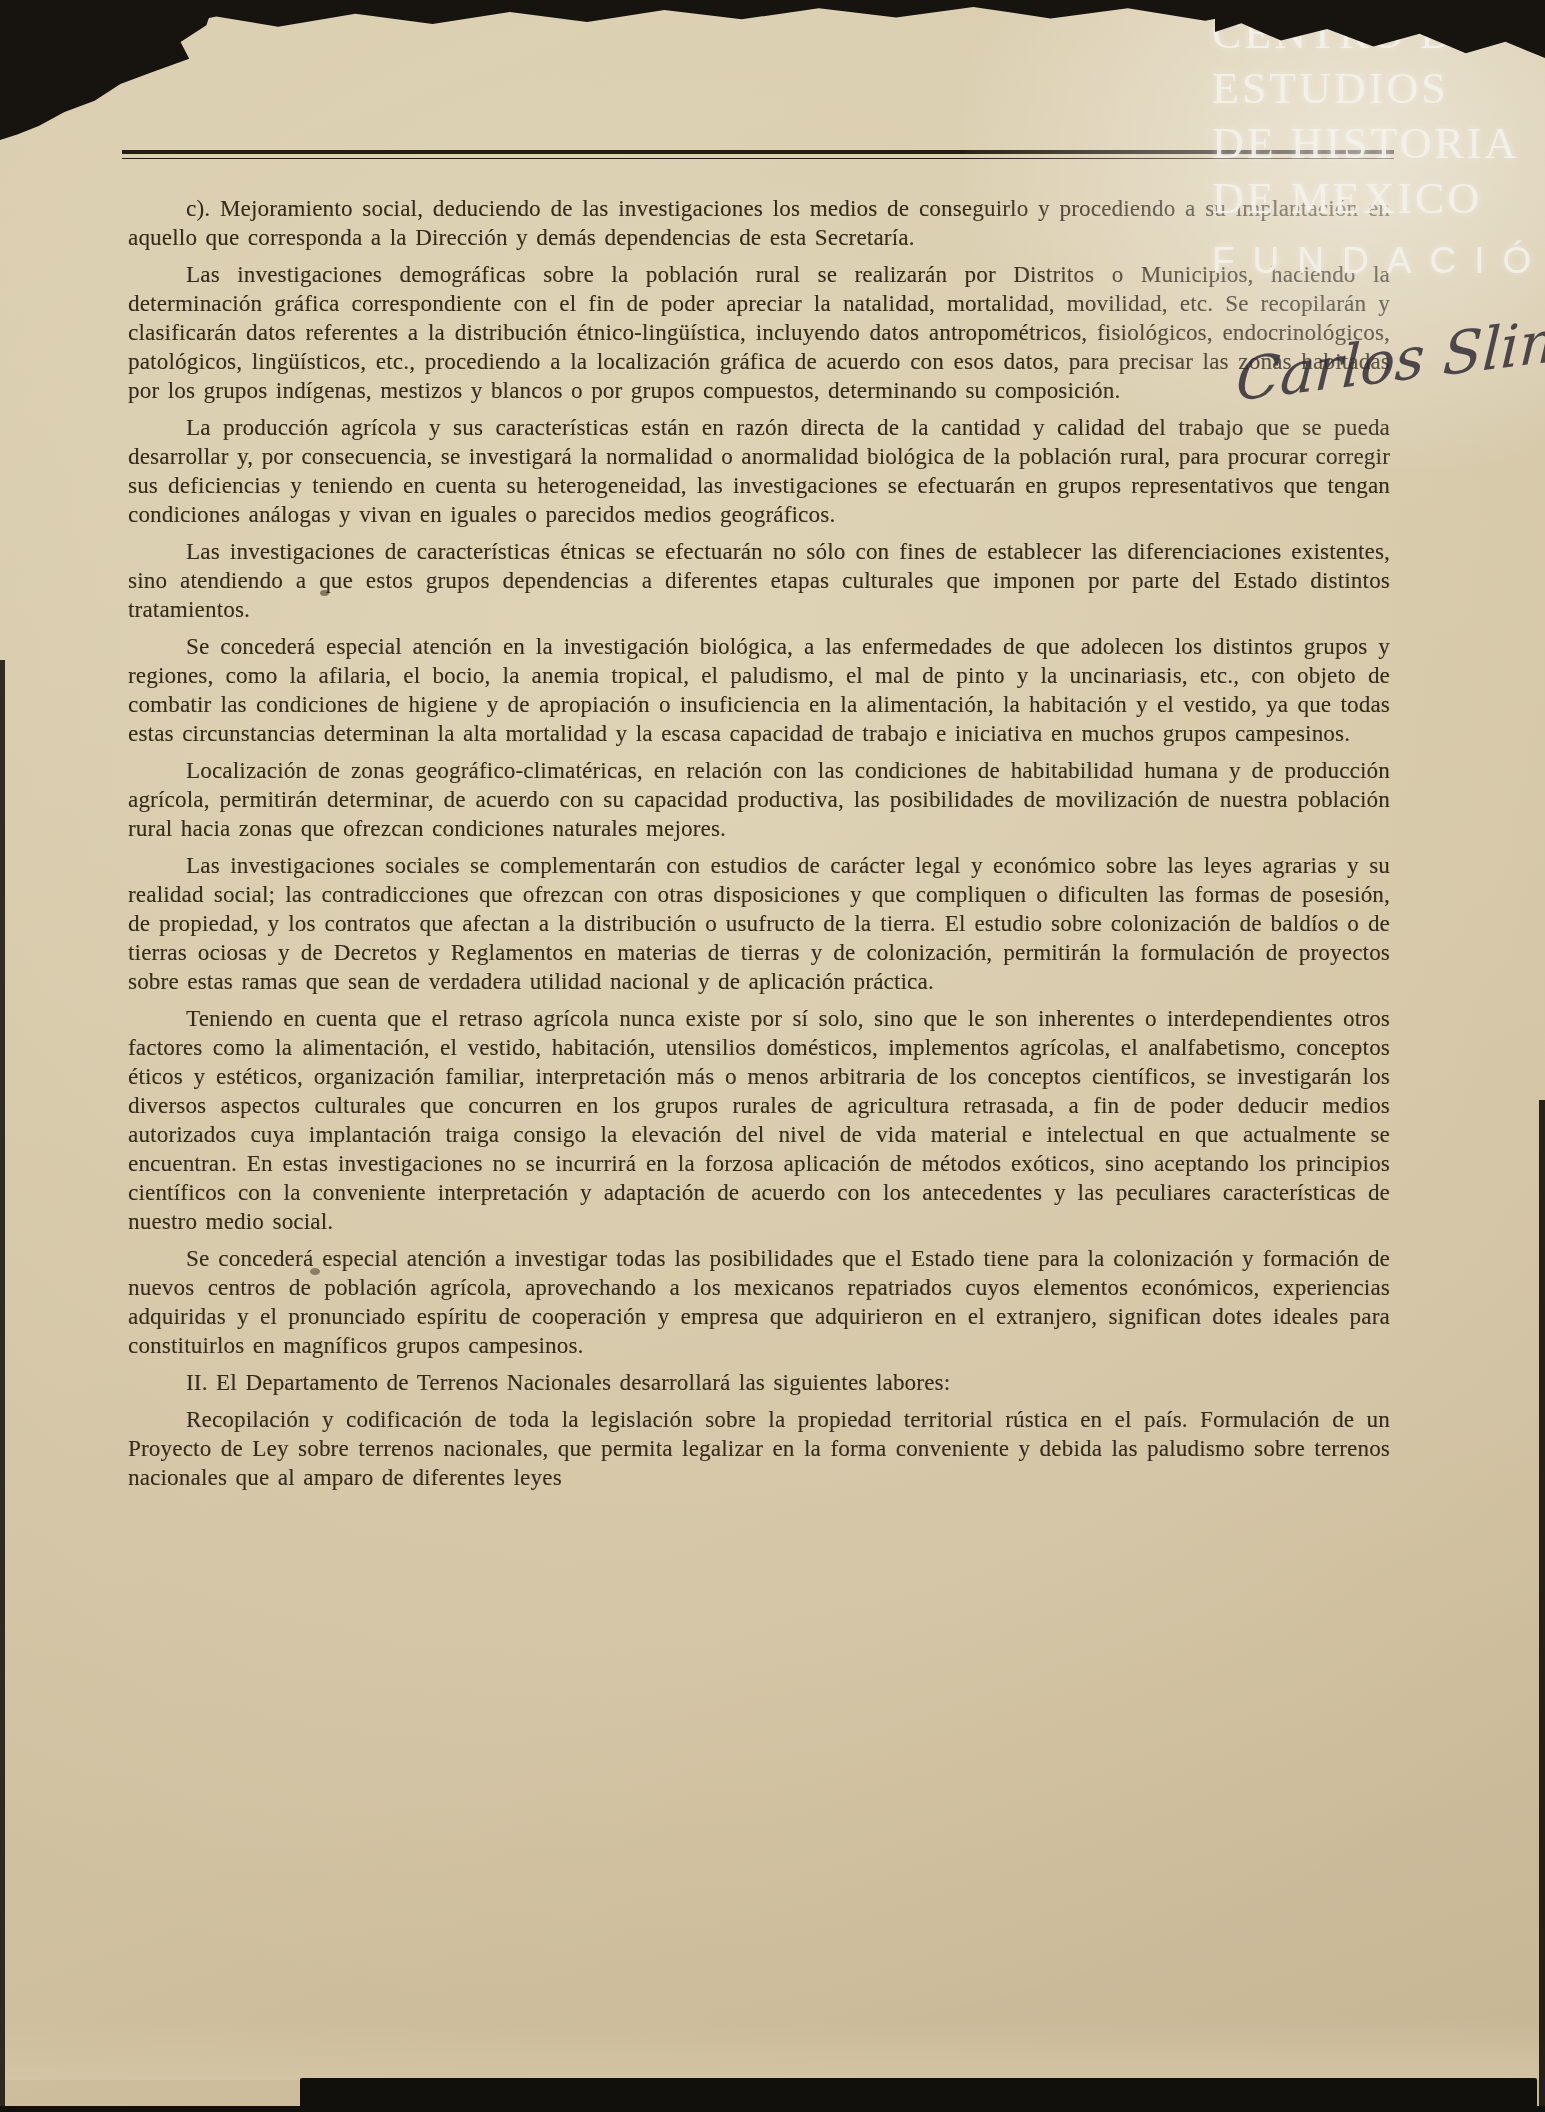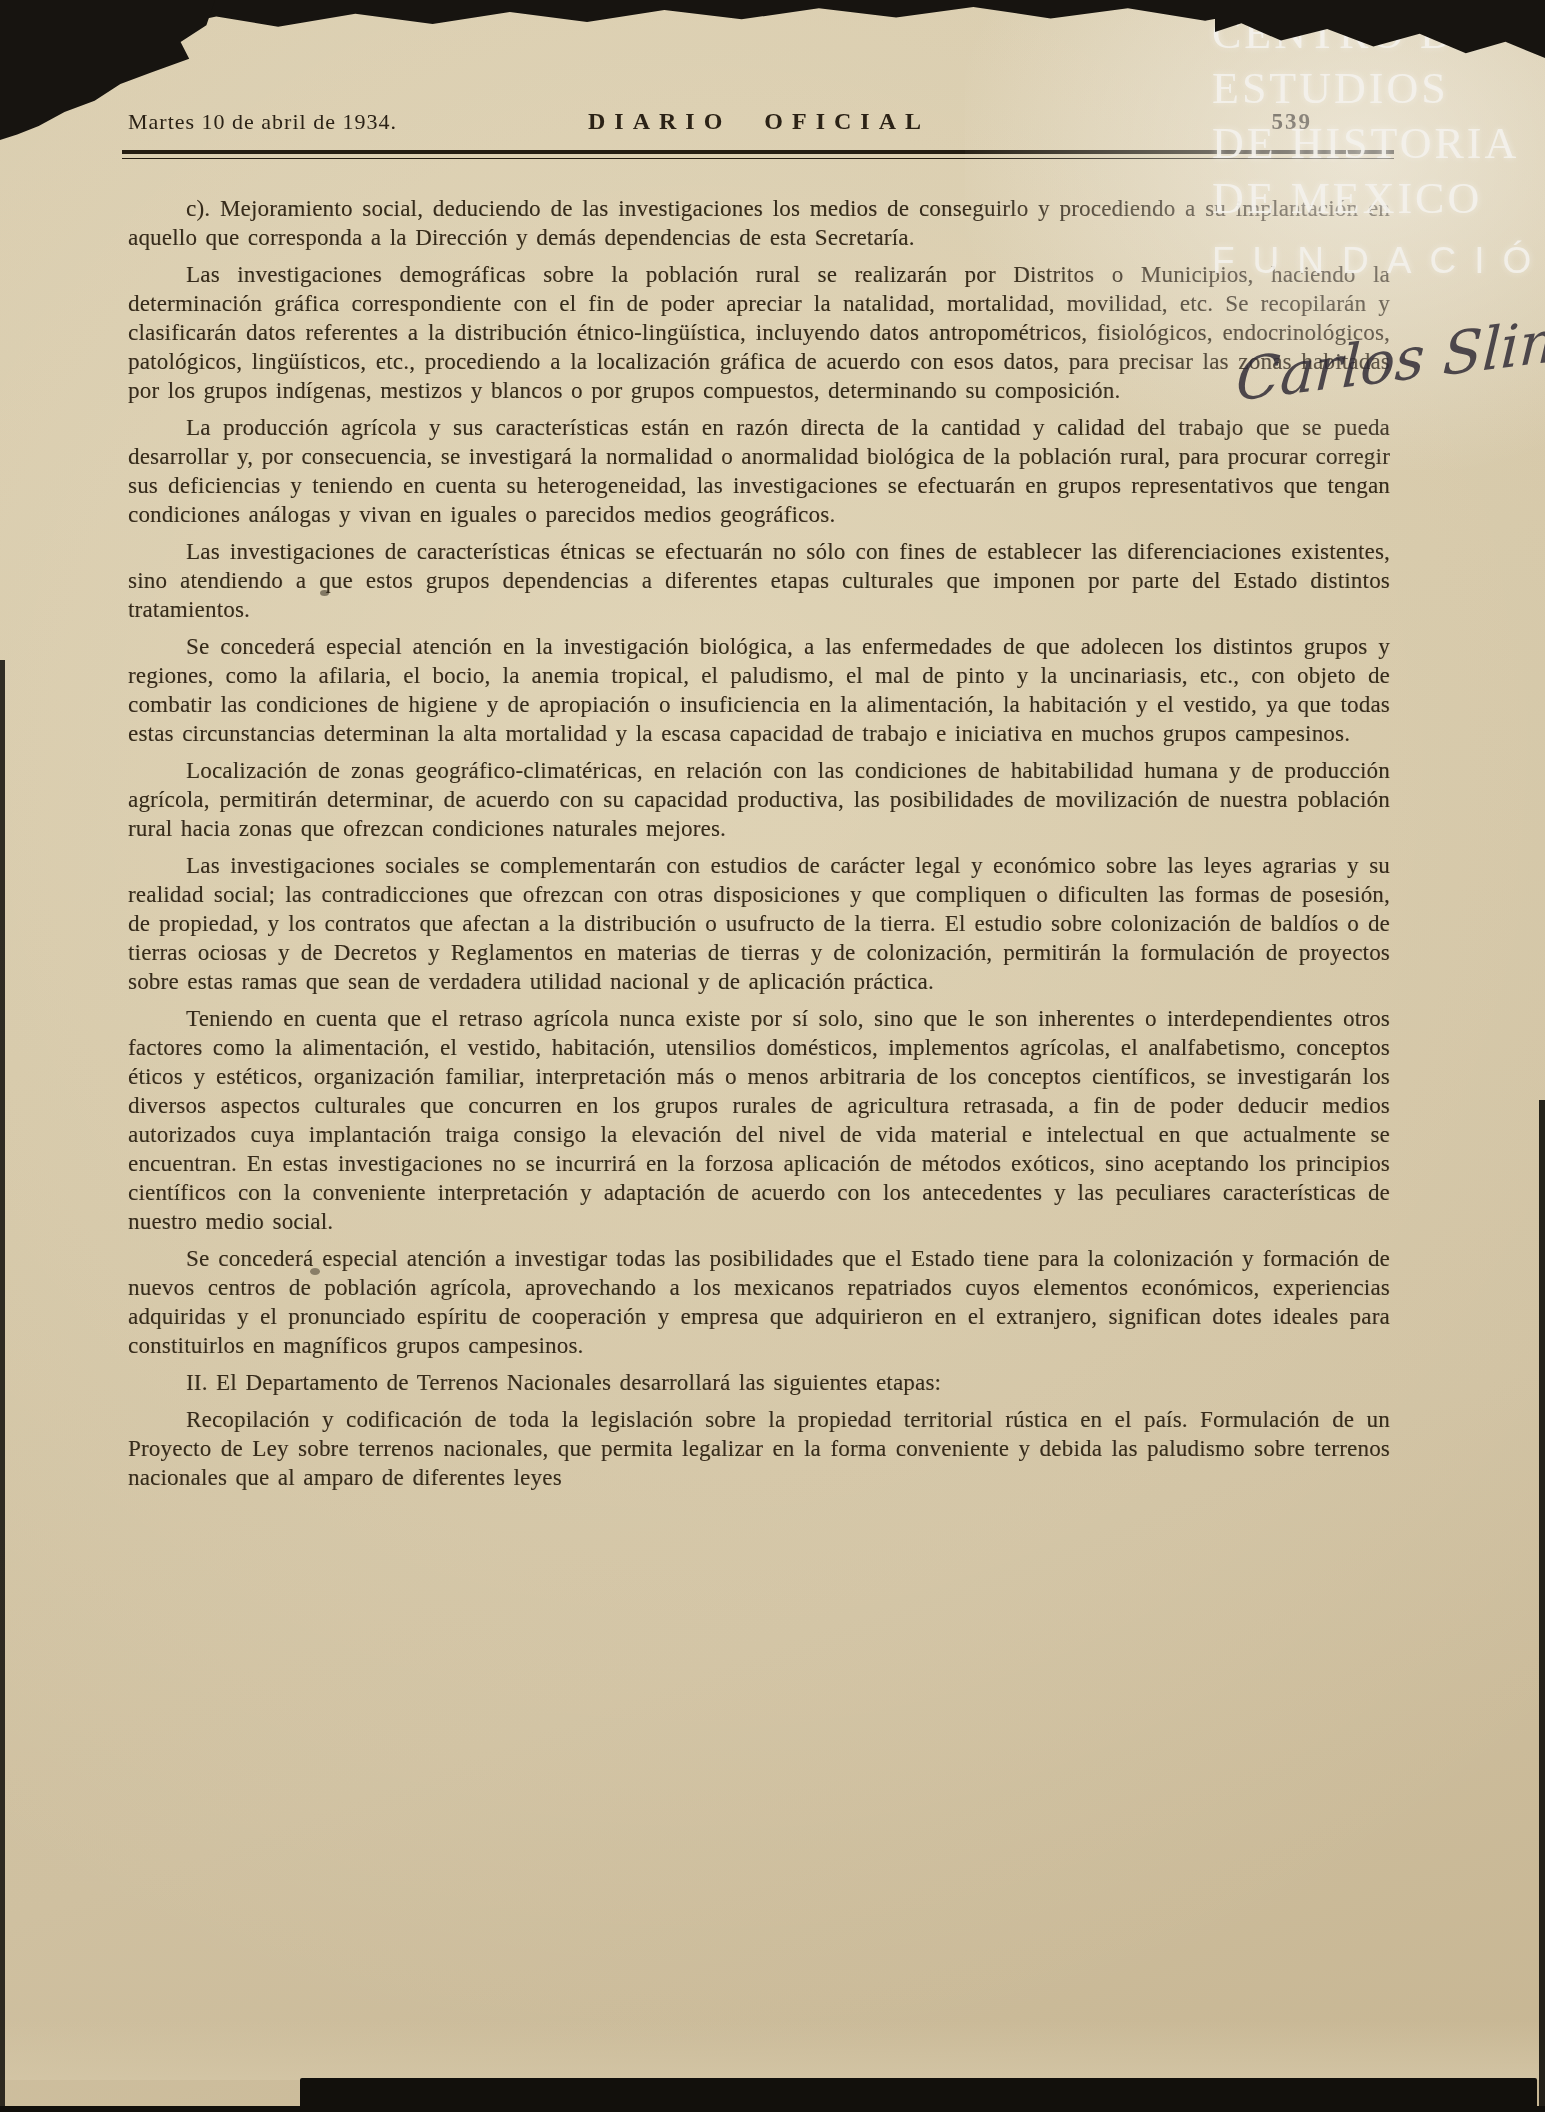--- a/index.html
+++ b/index.html
@@ -89,38 +89,33 @@
     pointer-events: none;
   }
   .speck1 { position: absolute; left: 320px; top: 590px; width: 9px; height: 6px; background: rgba(40,32,20,0.5); border-radius: 50%; }
   .speck2 { position: absolute; left: 310px; top: 1268px; width: 10px; height: 7px; background: rgba(40,32,20,0.45); border-radius: 50%; }
 </style>
 </head>
 <body>
 
 <div class="paper">
 
-  <div class="header">
-    <span class="date">Martes 10 de abril de 1934.</span>
-    <span class="title">DIARIO OFICIAL</span>
-    <span class="pageno">539</span>
-  </div>
   <div class="rule"></div>
 
   <div class="doc-body">
     <p>c). Mejoramiento social, deduciendo de las investigaciones los medios de conseguirlo y procediendo a su implantación en aquello que corresponda a la Dirección y demás dependencias de esta Secretaría.</p>
     <p>Las investigaciones demográficas sobre la población rural se realizarán por Distritos o Municipios, haciendo la determinación gráfica correspondiente con el fin de poder apreciar la natalidad, mortalidad, movilidad, etc. Se recopilarán y clasificarán datos referentes a la distribución étnico-lingüística, incluyendo datos antropométricos, fisiológicos, endocrinológicos, patológicos, lingüísticos, etc., procediendo a la localización gráfica de acuerdo con esos datos, para precisar las zonas habitadas por los grupos indígenas, mestizos y blancos o por grupos compuestos, determinando su composición.</p>
     <p>La producción agrícola y sus características están en razón directa de la cantidad y calidad del trabajo que se pueda desarrollar y, por consecuencia, se investigará la normalidad o anormalidad biológica de la población rural, para procurar corregir sus deficiencias y teniendo en cuenta su heterogeneidad, las investigaciones se efectuarán en grupos representativos que tengan condiciones análogas y vivan en iguales o parecidos medios geográficos.</p>
     <p>Las investigaciones de características étnicas se efectuarán no sólo con fines de establecer las diferenciaciones existentes, sino atendiendo a que estos grupos dependencias a diferentes etapas culturales que imponen por parte del Estado distintos tratamientos.</p>
     <p>Se concederá especial atención en la investigación biológica, a las enfermedades de que adolecen los distintos grupos y regiones, como la afilaria, el bocio, la anemia tropical, el paludismo, el mal de pinto y la uncinariasis, etc., con objeto de combatir las condiciones de higiene y de apropiación o insuficiencia en la alimentación, la habitación y el vestido, ya que todas estas circunstancias determinan la alta mortalidad y la escasa capacidad de trabajo e iniciativa en muchos grupos campesinos.</p>
     <p>Localización de zonas geográfico-climatéricas, en relación con las condiciones de habitabilidad humana y de producción agrícola, permitirán determinar, de acuerdo con su capacidad productiva, las posibilidades de movilización de nuestra población rural hacia zonas que ofrezcan condiciones naturales mejores.</p>
     <p>Las investigaciones sociales se complementarán con estudios de carácter legal y económico sobre las leyes agrarias y su realidad social; las contradicciones que ofrezcan con otras disposiciones y que compliquen o dificulten las formas de posesión, de propiedad, y los contratos que afectan a la distribución o usufructo de la tierra. El estudio sobre colonización de baldíos o de tierras ociosas y de Decretos y Reglamentos en materias de tierras y de colonización, permitirán la formulación de proyectos sobre estas ramas que sean de verdadera utilidad nacional y de aplicación práctica.</p>
     <p>Teniendo en cuenta que el retraso agrícola nunca existe por sí solo, sino que le son inherentes o interdependientes otros factores como la alimentación, el vestido, habitación, utensilios domésticos, implementos agrícolas, el analfabetismo, conceptos éticos y estéticos, organización familiar, interpretación más o menos arbitraria de los conceptos científicos, se investigarán los diversos aspectos culturales que concurren en los grupos rurales de agricultura retrasada, a fin de poder deducir medios autorizados cuya implantación traiga consigo la elevación del nivel de vida material e intelectual en que actualmente se encuentran. En estas investigaciones no se incurrirá en la forzosa aplicación de métodos exóticos, sino aceptando los principios científicos con la conveniente interpretación y adaptación de acuerdo con los antecedentes y las peculiares características de nuestro medio social.</p>
     <p>Se concederá especial atención a investigar todas las posibilidades que el Estado tiene para la colonización y formación de nuevos centros de población agrícola, aprovechando a los mexicanos repatriados cuyos elementos económicos, experiencias adquiridas y el pronunciado espíritu de cooperación y empresa que adquirieron en el extranjero, significan dotes ideales para constituirlos en magníficos grupos campesinos.</p>
-    <p>II. El Departamento de Terrenos Nacionales desarrollará las siguientes etapas:</p>
+    <p>II. El Departamento de Terrenos Nacionales desarrollará las siguientes labores:</p>
     <p>Recopilación y codificación de toda la legislación sobre la propiedad territorial rústica en el país. Formulación de un Proyecto de Ley sobre terrenos nacionales, que permita legalizar en la forma conveniente y debida las paludismo sobre terrenos nacionales que al amparo de diferentes leyes</p>
   </div>
 
   <div class="bottom-fade"></div>
 
   <div class="stamp-glow"></div>
   <div class="watermark">
     <div class="wm-line">CENTRO DE</div>
     <div class="wm-line">ESTUDIOS</div>
     <div class="wm-line">DE HISTORIA</div>

